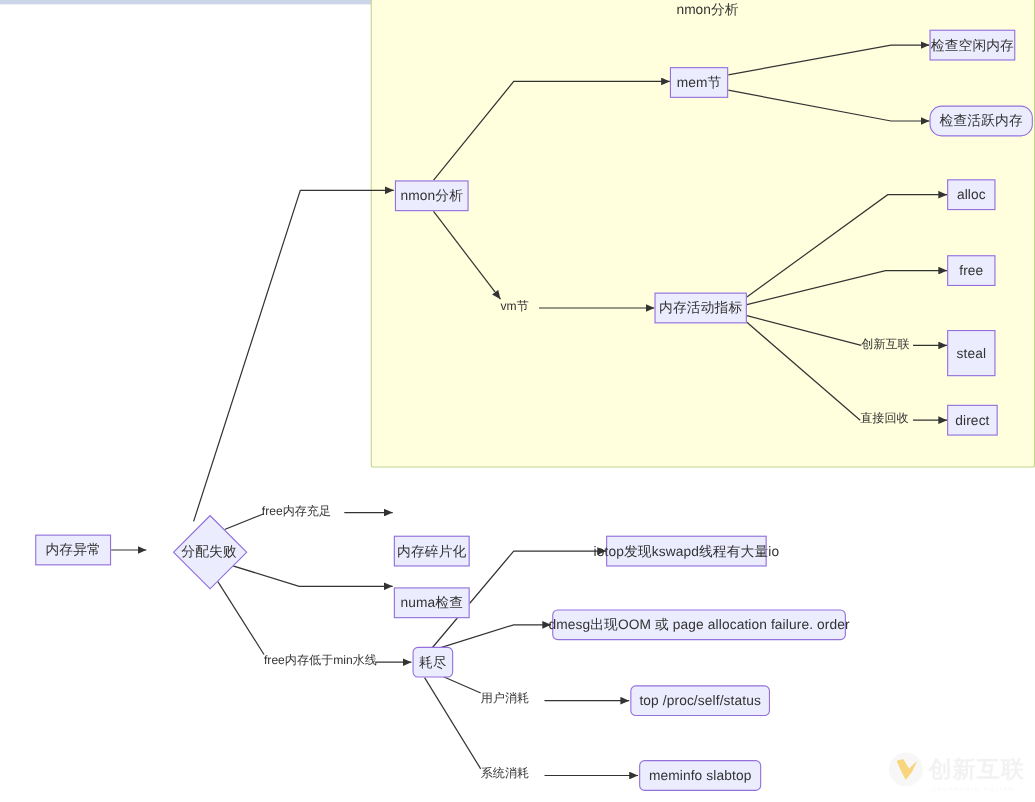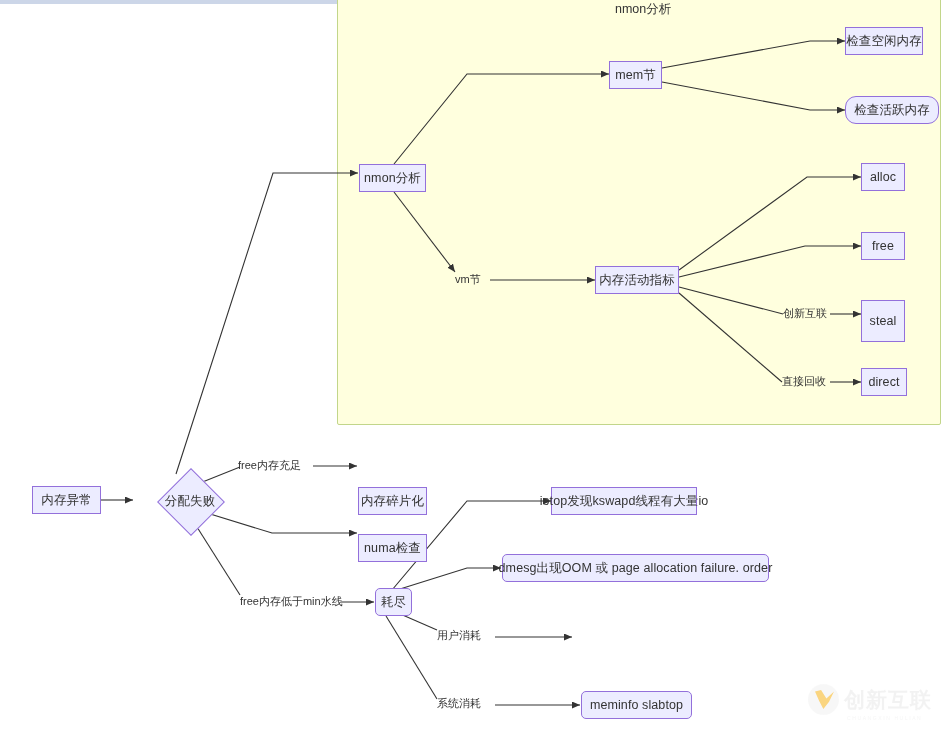--- a/index.html
+++ b/index.html
@@ -231,20 +231,21 @@
   <div class="node" style="left:358px; top:452px; width:69px; height:28px;margin-top:35px;">内存碎片化</div>
 
   <div class="node" style="left:358px; top:519px; width:69px; height:28px;margin-top:15px;">numa检查</div>
 
   <div class="node round" style="left:375px; top:588px; width:37px; height:28px;">耗尽</div>
 
   <div class="node" style="left:551px; top:487px; width:146px; height:28px;">iotop发现kswapd线程有大量io</div>
 
   <div class="node round" style="left:502px; top:554px; width:267px; height:28px;">dmesg出现OOM 或 page allocation failure. order</div>
 
+  <div class="node round" style="left:573px; top:623px; width:127px; height:28px;">top /proc/self/status</div>
 
   <div class="node round" style="left:581px; top:691px; width:111px; height:28px;">meminfo slabtop</div>
 
   <div class="edge-label" style="left:455px; top:274px;">vm节</div>
 
   <div class="edge-label" style="left:783px; top:308px;">创新互联</div>
 
   <div class="edge-label" style="left:782px; top:376px;">直接回收</div>
 
   <div class="edge-label" style="left:238px; top:460px;">free内存充足</div>

